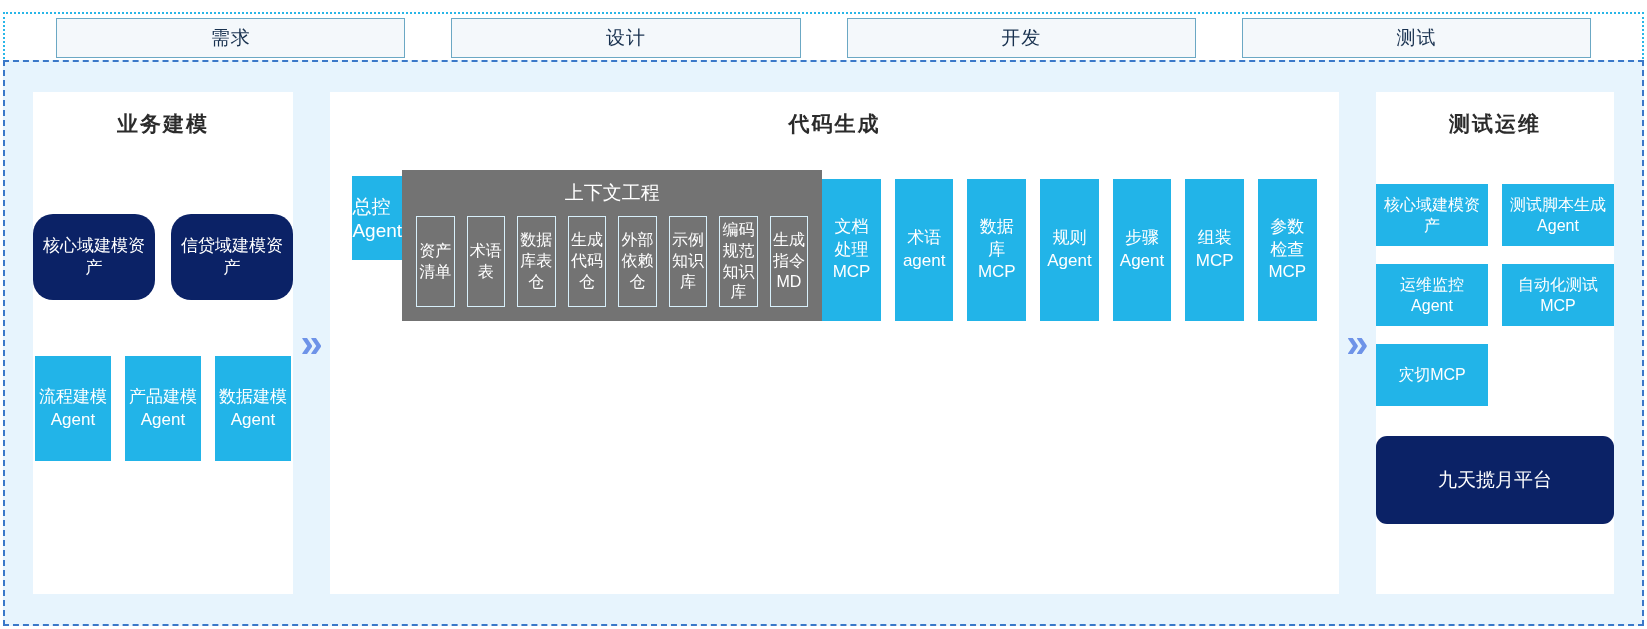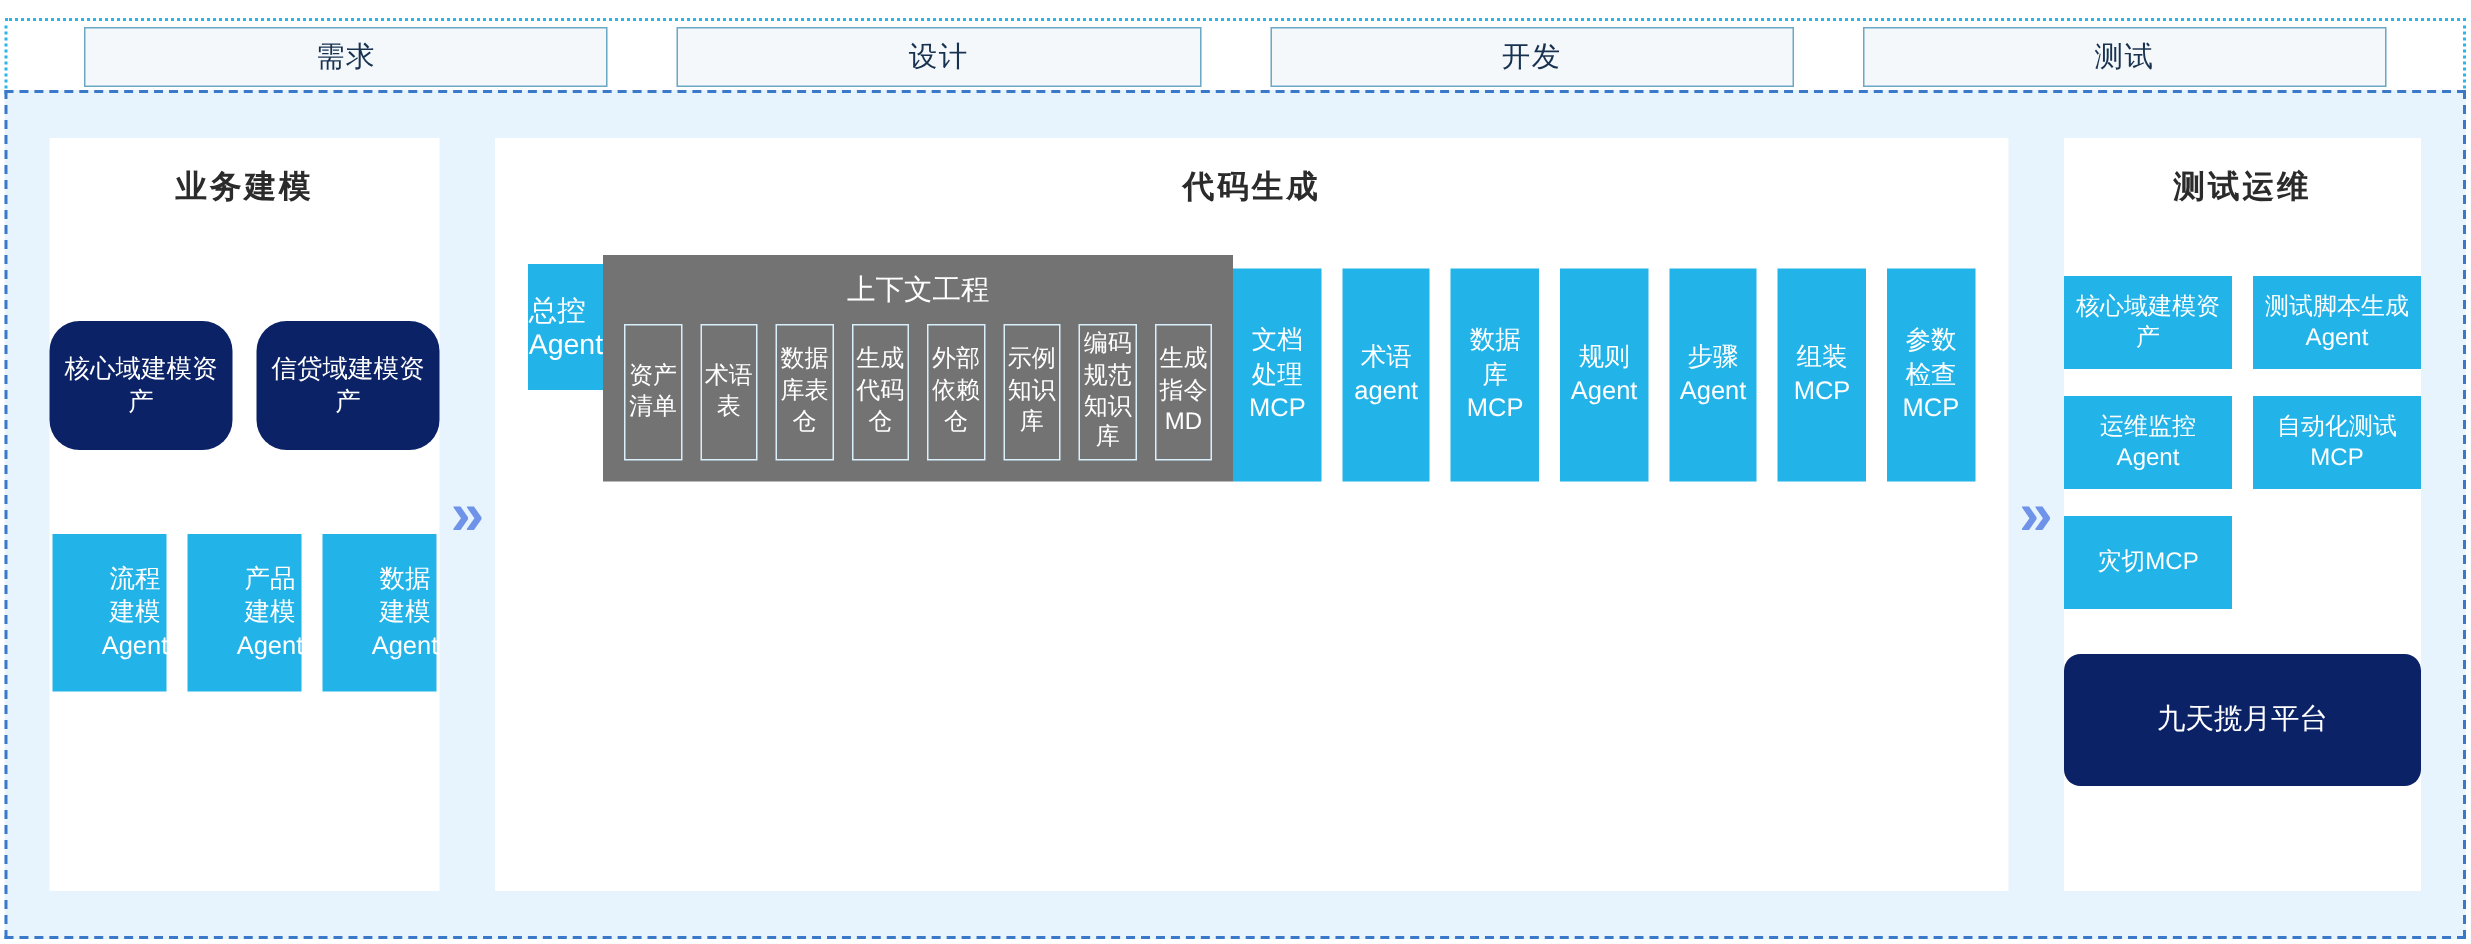--- a/index.html
+++ b/index.html
@@ -118,21 +118,20 @@
     margin-top: 56px;
   }
   .card-blue {
     background: #22b4e8;
     color: #ffffff;
     display: flex;
     align-items: center;
     justify-content: center;
     text-align: center;
     line-height: 1.32;
-    padding-left: 34px;
   }
   #biz-agent-row .card-blue {
     width: 76px;
     height: 105px;
     font-size: 17px;
   }
 
   
   #codegen-inner {
     width: 100%;

